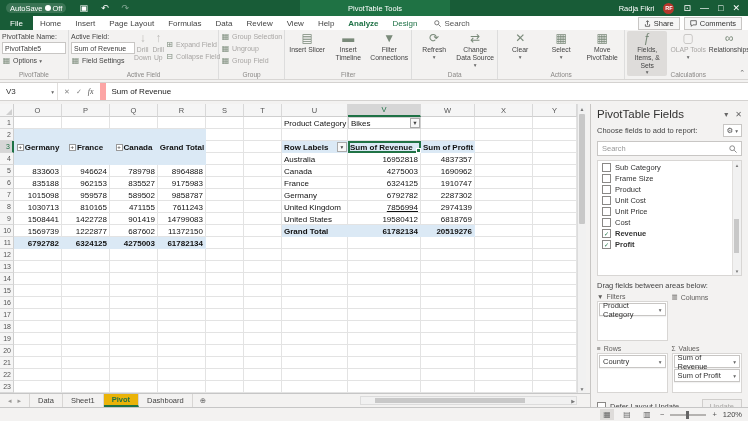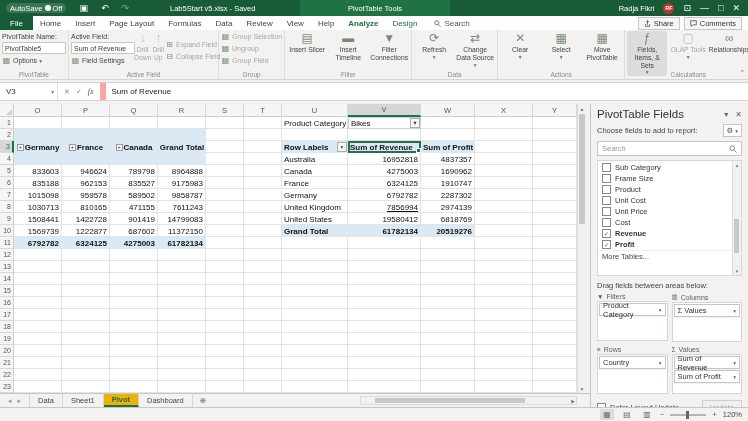--- a/index.html
+++ b/index.html
@@ -133,21 +133,20 @@
     <div class="tb-left">
       <span class="autosave-pill">
         <span>AutoSave</span>
         <span class="autosave-dot"></span>
         <span>Off</span>
       </span>
       <span class="tb-glyph">▣</span>
       <span class="tb-glyph">↶</span>
       <span class="tb-glyph dim">↷</span>
     </div>
-    <div class="tb-title">Lab5Start v5.xlsx - Saved</div>
     <div class="ctx-tab">PivotTable Tools</div>
     <div class="tb-right">
       <span>Radja Fikri</span>
       <span class="avatar">RF</span>
       <span class="tb-glyph">⊡</span>
       <span class="tb-glyph">—</span>
       <span class="tb-glyph">□</span>
       <span class="tb-glyph">✕</span>
     </div>
   </div>
@@ -546,21 +545,20 @@
           <span>Cost</span>
         </div>
         <div class="fielditem checked">
           <span class="cb">✓</span>
           <span>Revenue</span>
         </div>
         <div class="fielditem checked">
           <span class="cb">✓</span>
           <span>Profit</span>
         </div>
-        <div class="moretables">More Tables...</div>
         <div class="flist-scroll">
         <div class="arr" style="top:0;">▲</div>
         <div class="thumb" style="top:58px;height:34px;"></div>
         <div class="arr" style="bottom:0;">▼</div>
       </div>
       </div>
     <div class="drag-label">Drag fields between areas below:</div>
     <div class="areas" id="areas">
         <div class="area">
           <h5>
@@ -572,26 +570,20 @@
               <span>Product Category</span>
               <span class="dd">▾</span>
             </div>
           </div>
         </div>
         <div class="area">
           <h5>
             <span style="font-size: 6.5px;">▥</span>
             <span>Columns</span>
           </h5>
-          <div class="areabox">
-            <div class="pill">
-              <span>Σ Values</span>
-              <span class="dd">▾</span>
-            </div>
-          </div>
         </div>
         <div class="area">
           <h5>
             <span style="font-size: 6.5px;">≡</span>
             <span>Rows</span>
           </h5>
           <div class="areabox">
             <div class="pill">
               <span>Country</span>
               <span class="dd">▾</span>

